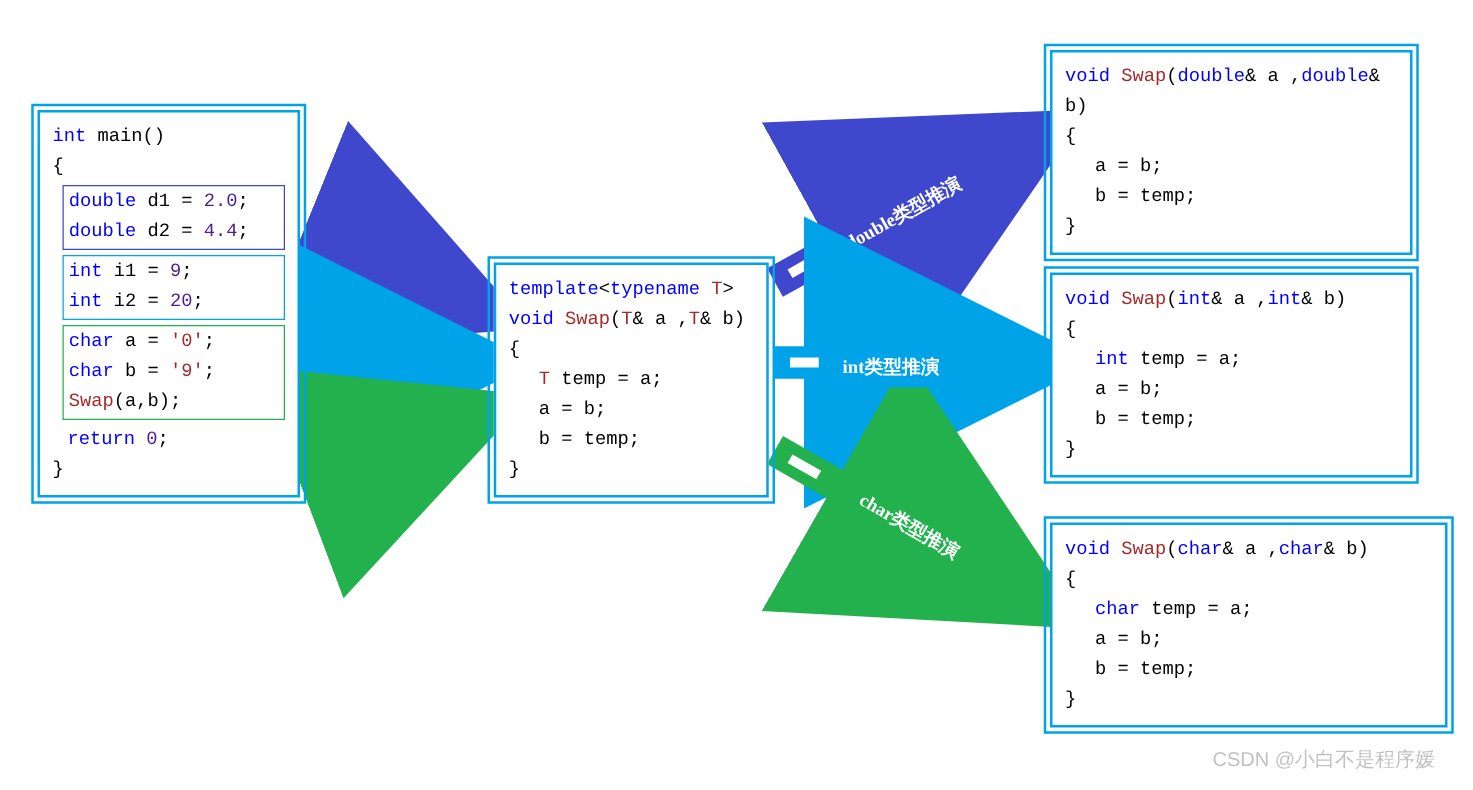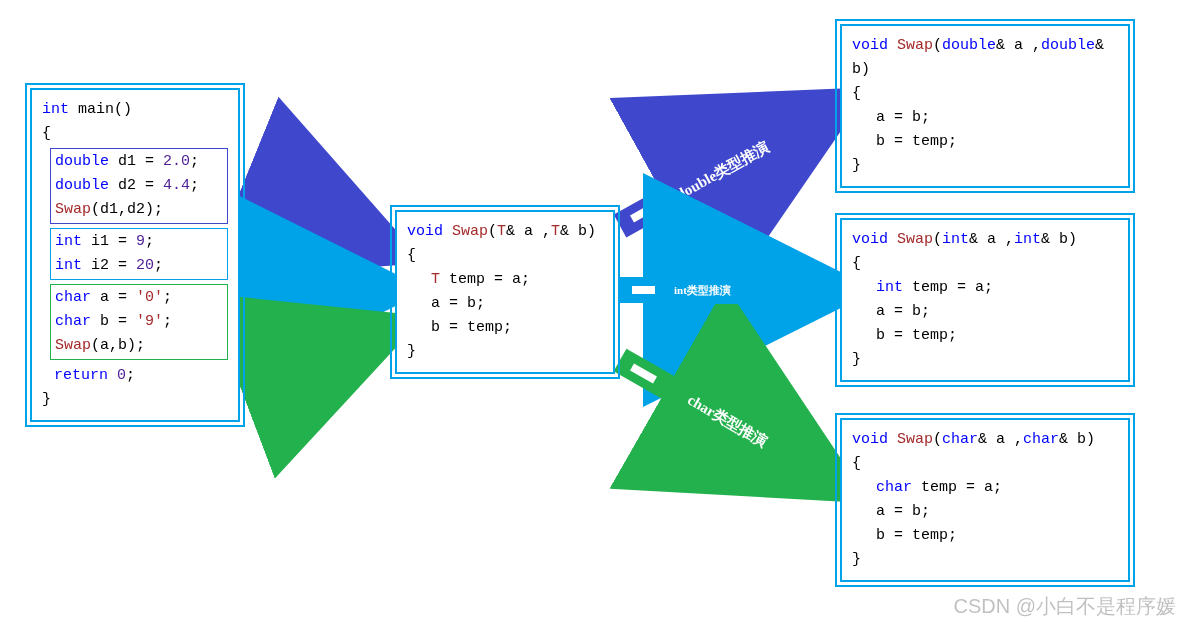--- a/index.html
+++ b/index.html
@@ -15,23 +15,23 @@
   }
   .box {
     position: absolute;
     border: 2px solid;
     padding: 8px 10px;
     background: #fff;
   }
   .dbl-border { outline: 2px solid; outline-offset: 3px; }
   .main-box { left: 30px; top: 88px; width: 210px; border-color: #00a2e8; outline-color: #00a2e8; }
   .template-box { left: 395px; top: 210px; width: 220px; border-color: #00a2e8; outline-color: #00a2e8; }
-  .out-box-1 { left: 840px; top: 24px; width: 290px; border-color: #00a2e8; outline-color: #00a2e8; }
+  .out-box-1 { left: 840px; top: 40px; width: 290px; border-color: #00a2e8; outline-color: #00a2e8; }
   .out-box-2 { left: 840px; top: 218px; width: 290px; border-color: #00a2e8; outline-color: #00a2e8; }
-  .out-box-3 { left: 840px; top: 418px; width: 290px; border-color: #00a2e8; outline-color: #00a2e8; }
+  .out-box-3 { left: 840px; top: 418px; width: 318px; border-color: #00a2e8; outline-color: #00a2e8; }
 
   .inner-box {
     border: 1px solid;
     margin: 2px 0 4px 8px;
     padding: 1px 4px;
   }
   .purple-box { border-color: #3f48cc; }
   .cyan-box { border-color: #00a2e8; }
   .green-box { border-color: #22b14c; }
 
@@ -40,35 +40,35 @@
   .num { color: #4c1d95; }
   .str { color: #a52a2a; }
   .tname { color: #A52A2A; }
   .indent { display:inline-block; width:24px; }
 
   .arrow-label {
     position: absolute;
     color: #fff;
     padding: 4px 14px;
     font-family: "SimSun", "宋体", serif;
-    font-size: 11px;
+    font-size: 15px;
     font-weight: bold;
     text-align: center;
     white-space: nowrap;
   }
   .lbl-int { background: #00a2e8; left: 660px; top: 278px; }
   svg.arrows { position:absolute; left:0; top:0; width:1178px; height:632px; pointer-events:none; }
 
   .watermark {
     position: absolute;
-    right: 2px;
+    right: 30px;
     bottom: 10px;
     color: rgba(0,0,0,0.25);
     font-family: sans-serif;
-    font-size: 20px;
+    font-size: 16px;
   }
 </style>
 </head>
 <body>
 
 <svg class="arrows">
   <defs>
     <marker id="ah-purple" viewBox="0 0 10 10" refX="8" refY="5" markerWidth="9" markerHeight="9" orient="auto">
         <path d="M0,0 L10,5 L0,10 z" fill="#3f48cc"></path>
       </marker>
@@ -101,36 +101,36 @@
 </svg>
 
 <div class="arrow-label lbl-int">int类型推演</div>
 
 <div class="box dbl-border main-box">
   <div><span class="kw">int</span> <span>main</span><span>()</span></div>
   <div>{</div>
   <div class="inner-box purple-box">
     <div><span class="kw">double</span><span> d1 </span><span>=</span><span class="num"> 2.0</span><span>;</span></div>
     <div><span class="kw">double</span><span> d2 </span><span>=</span><span class="num"> 4.4</span><span>;</span></div>
-    <div><span class="fn">Swap</span><span>(d1,d2);</span></div>
   </div>
   <div class="inner-box cyan-box">
     <div><span class="kw">int</span><span> i1 </span><span>=</span><span class="num"> 9</span><span>;</span></div>
     <div><span class="kw">int</span><span> i2 </span><span>=</span><span class="num"> 20</span><span>;</span></div>
   </div>
   <div class="inner-box green-box">
     <div><span class="kw">char</span><span> a </span><span>=</span><span class="str"> '0'</span><span>;</span></div>
     <div><span class="kw">char</span><span> b </span><span>=</span><span class="str"> '9'</span><span>;</span></div>
     <div><span class="fn">Swap</span><span>(a,b);</span></div>
   </div>
   <div style="padding-left:12px"><span class="kw">return</span><span class="num"> 0</span><span>;</span></div>
   <div>}</div>
 </div>
 
 <div class="box dbl-border template-box">
+  <div><span class="kw">template</span><span>&lt;</span><span class="kw">typename</span><span class="tname"> T</span><span>&gt;</span></div>
   <div><span class="kw">void</span><span class="fn"> Swap</span><span>(</span><span class="tname">T</span><span>&amp; a ,</span><span class="tname">T</span><span>&amp; b)</span></div>
   <div>{</div>
   <div><span class="indent"></span><span class="tname">T</span><span> temp = a;</span></div>
   <div><span class="indent"></span><span>a = b;</span></div>
   <div><span class="indent"></span><span>b = temp;</span></div>
   <div>}</div>
 </div>
 
 <div class="box dbl-border out-box-1">
   <div><span class="kw">void</span><span class="fn"> Swap</span><span>(</span><span class="kw">double</span><span>&amp; a ,</span><span class="kw">double</span><span>&amp; b)</span></div>

